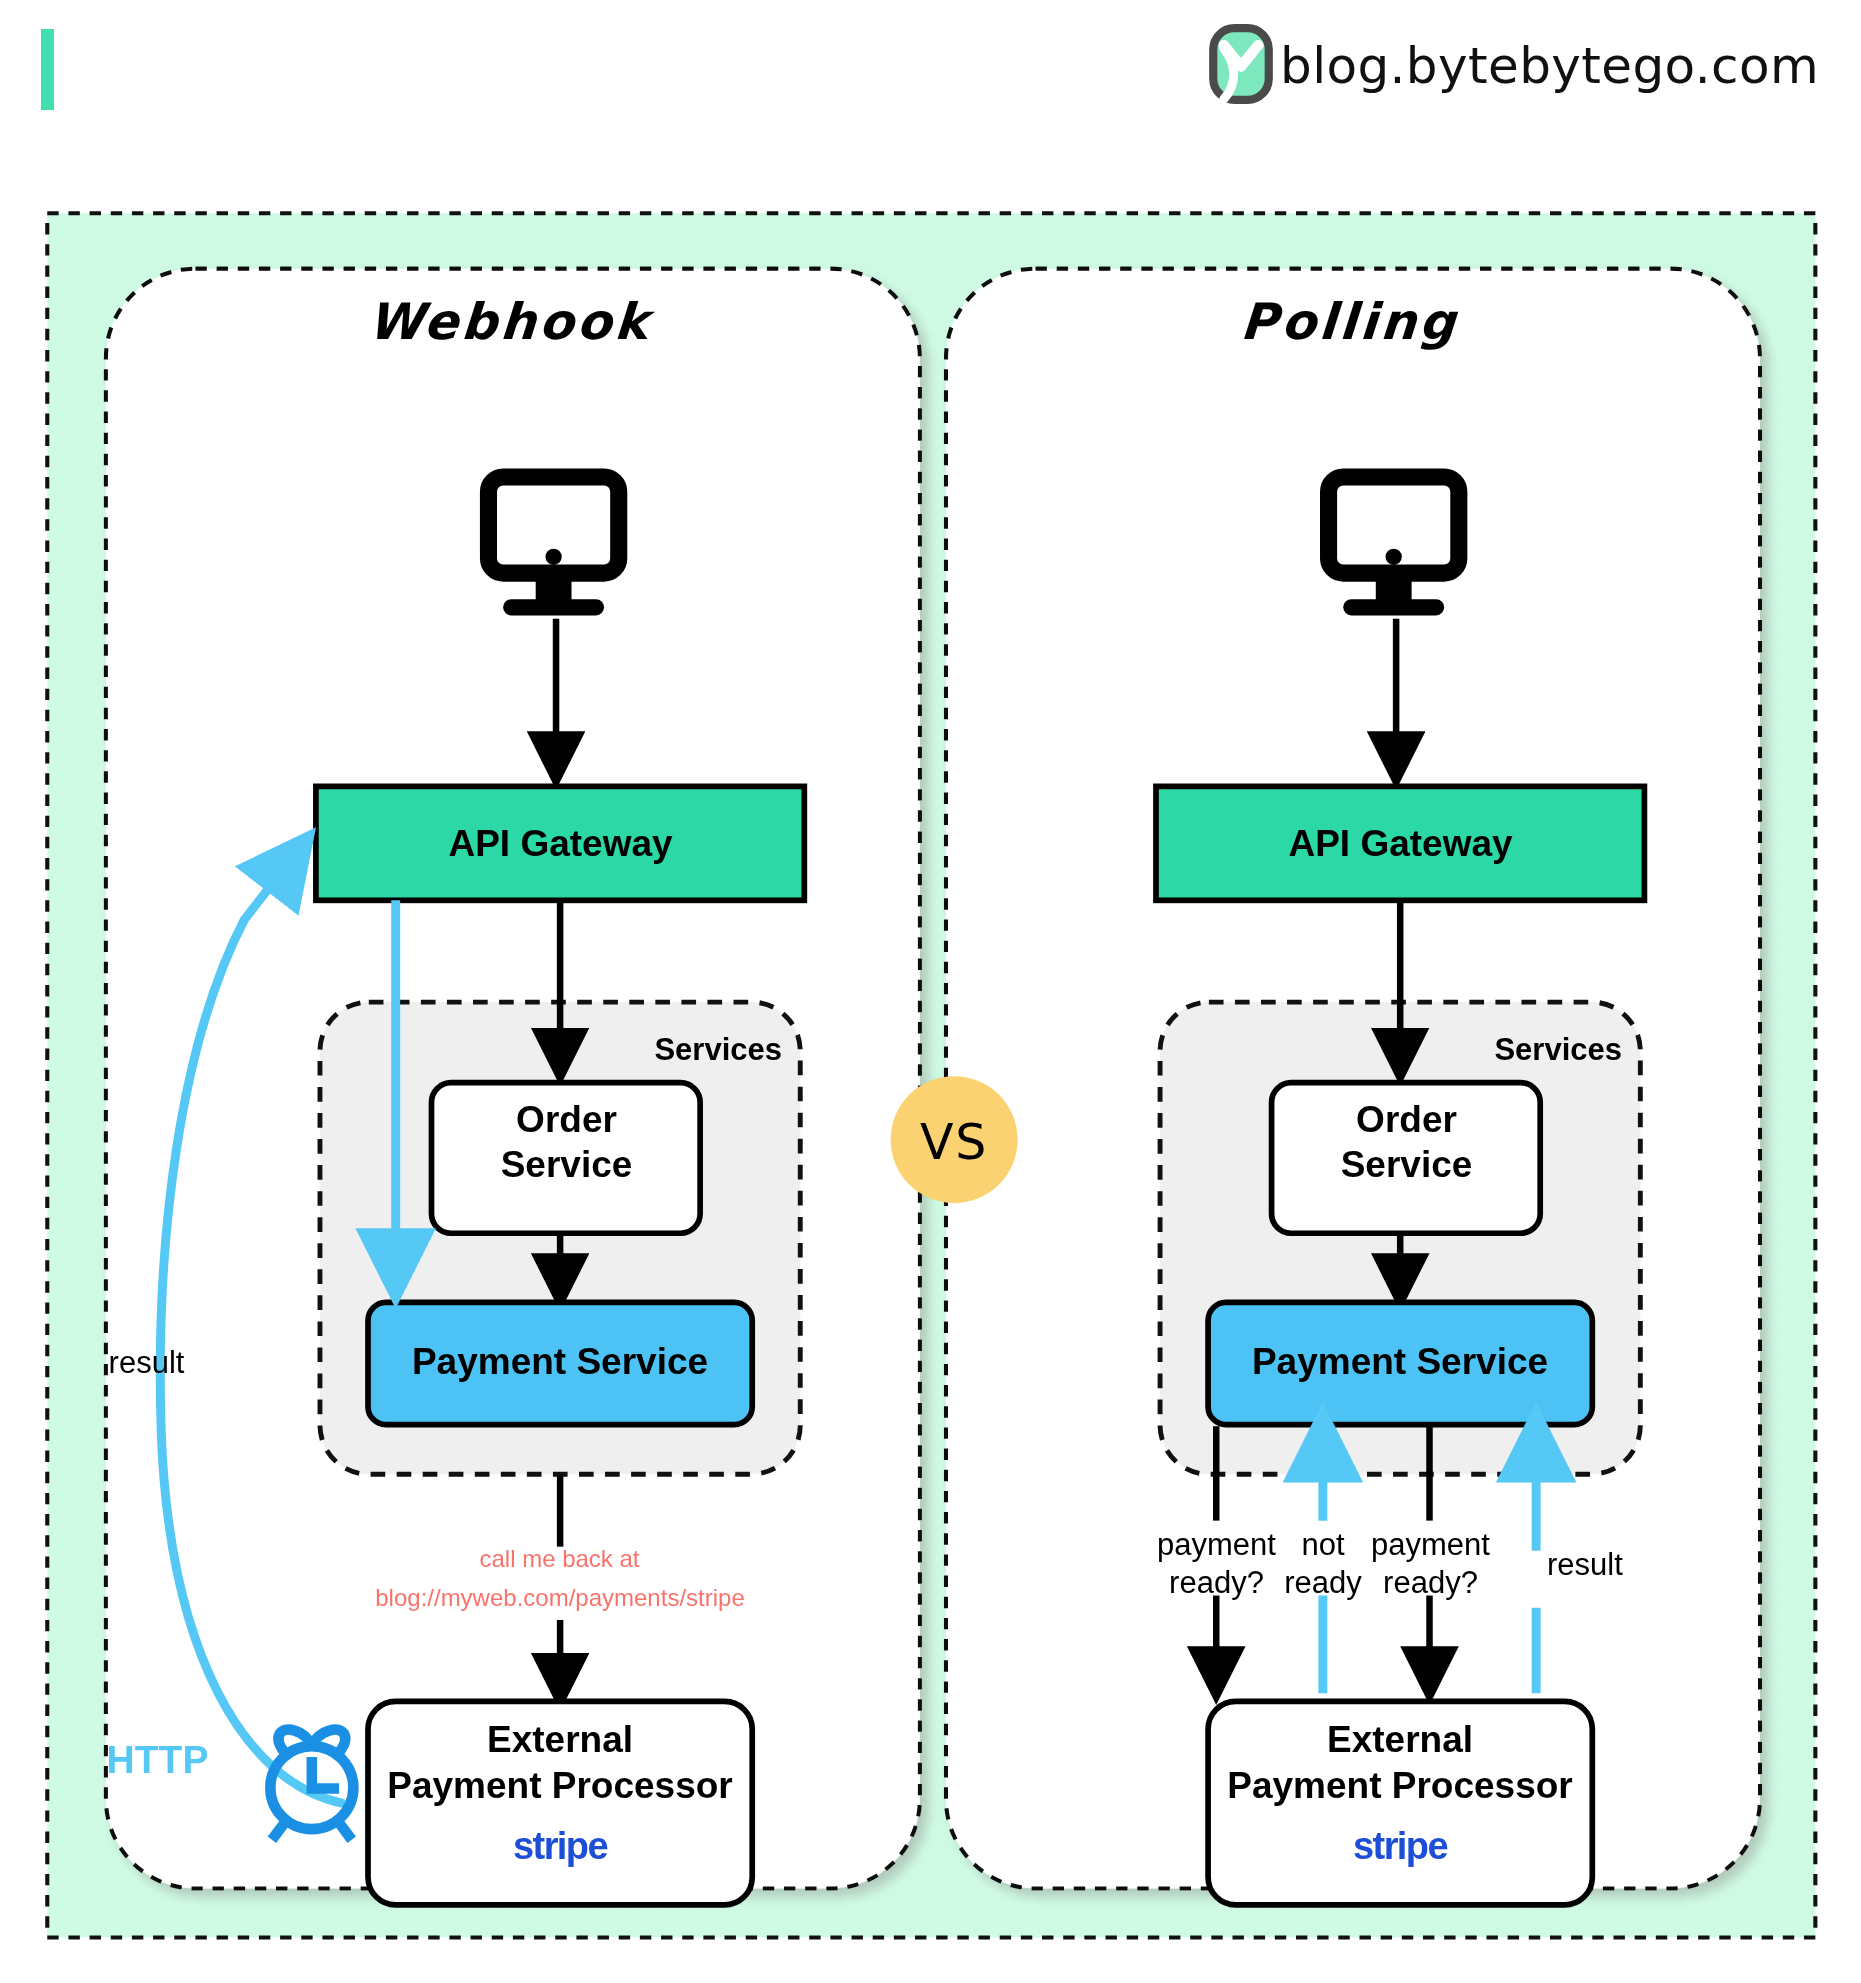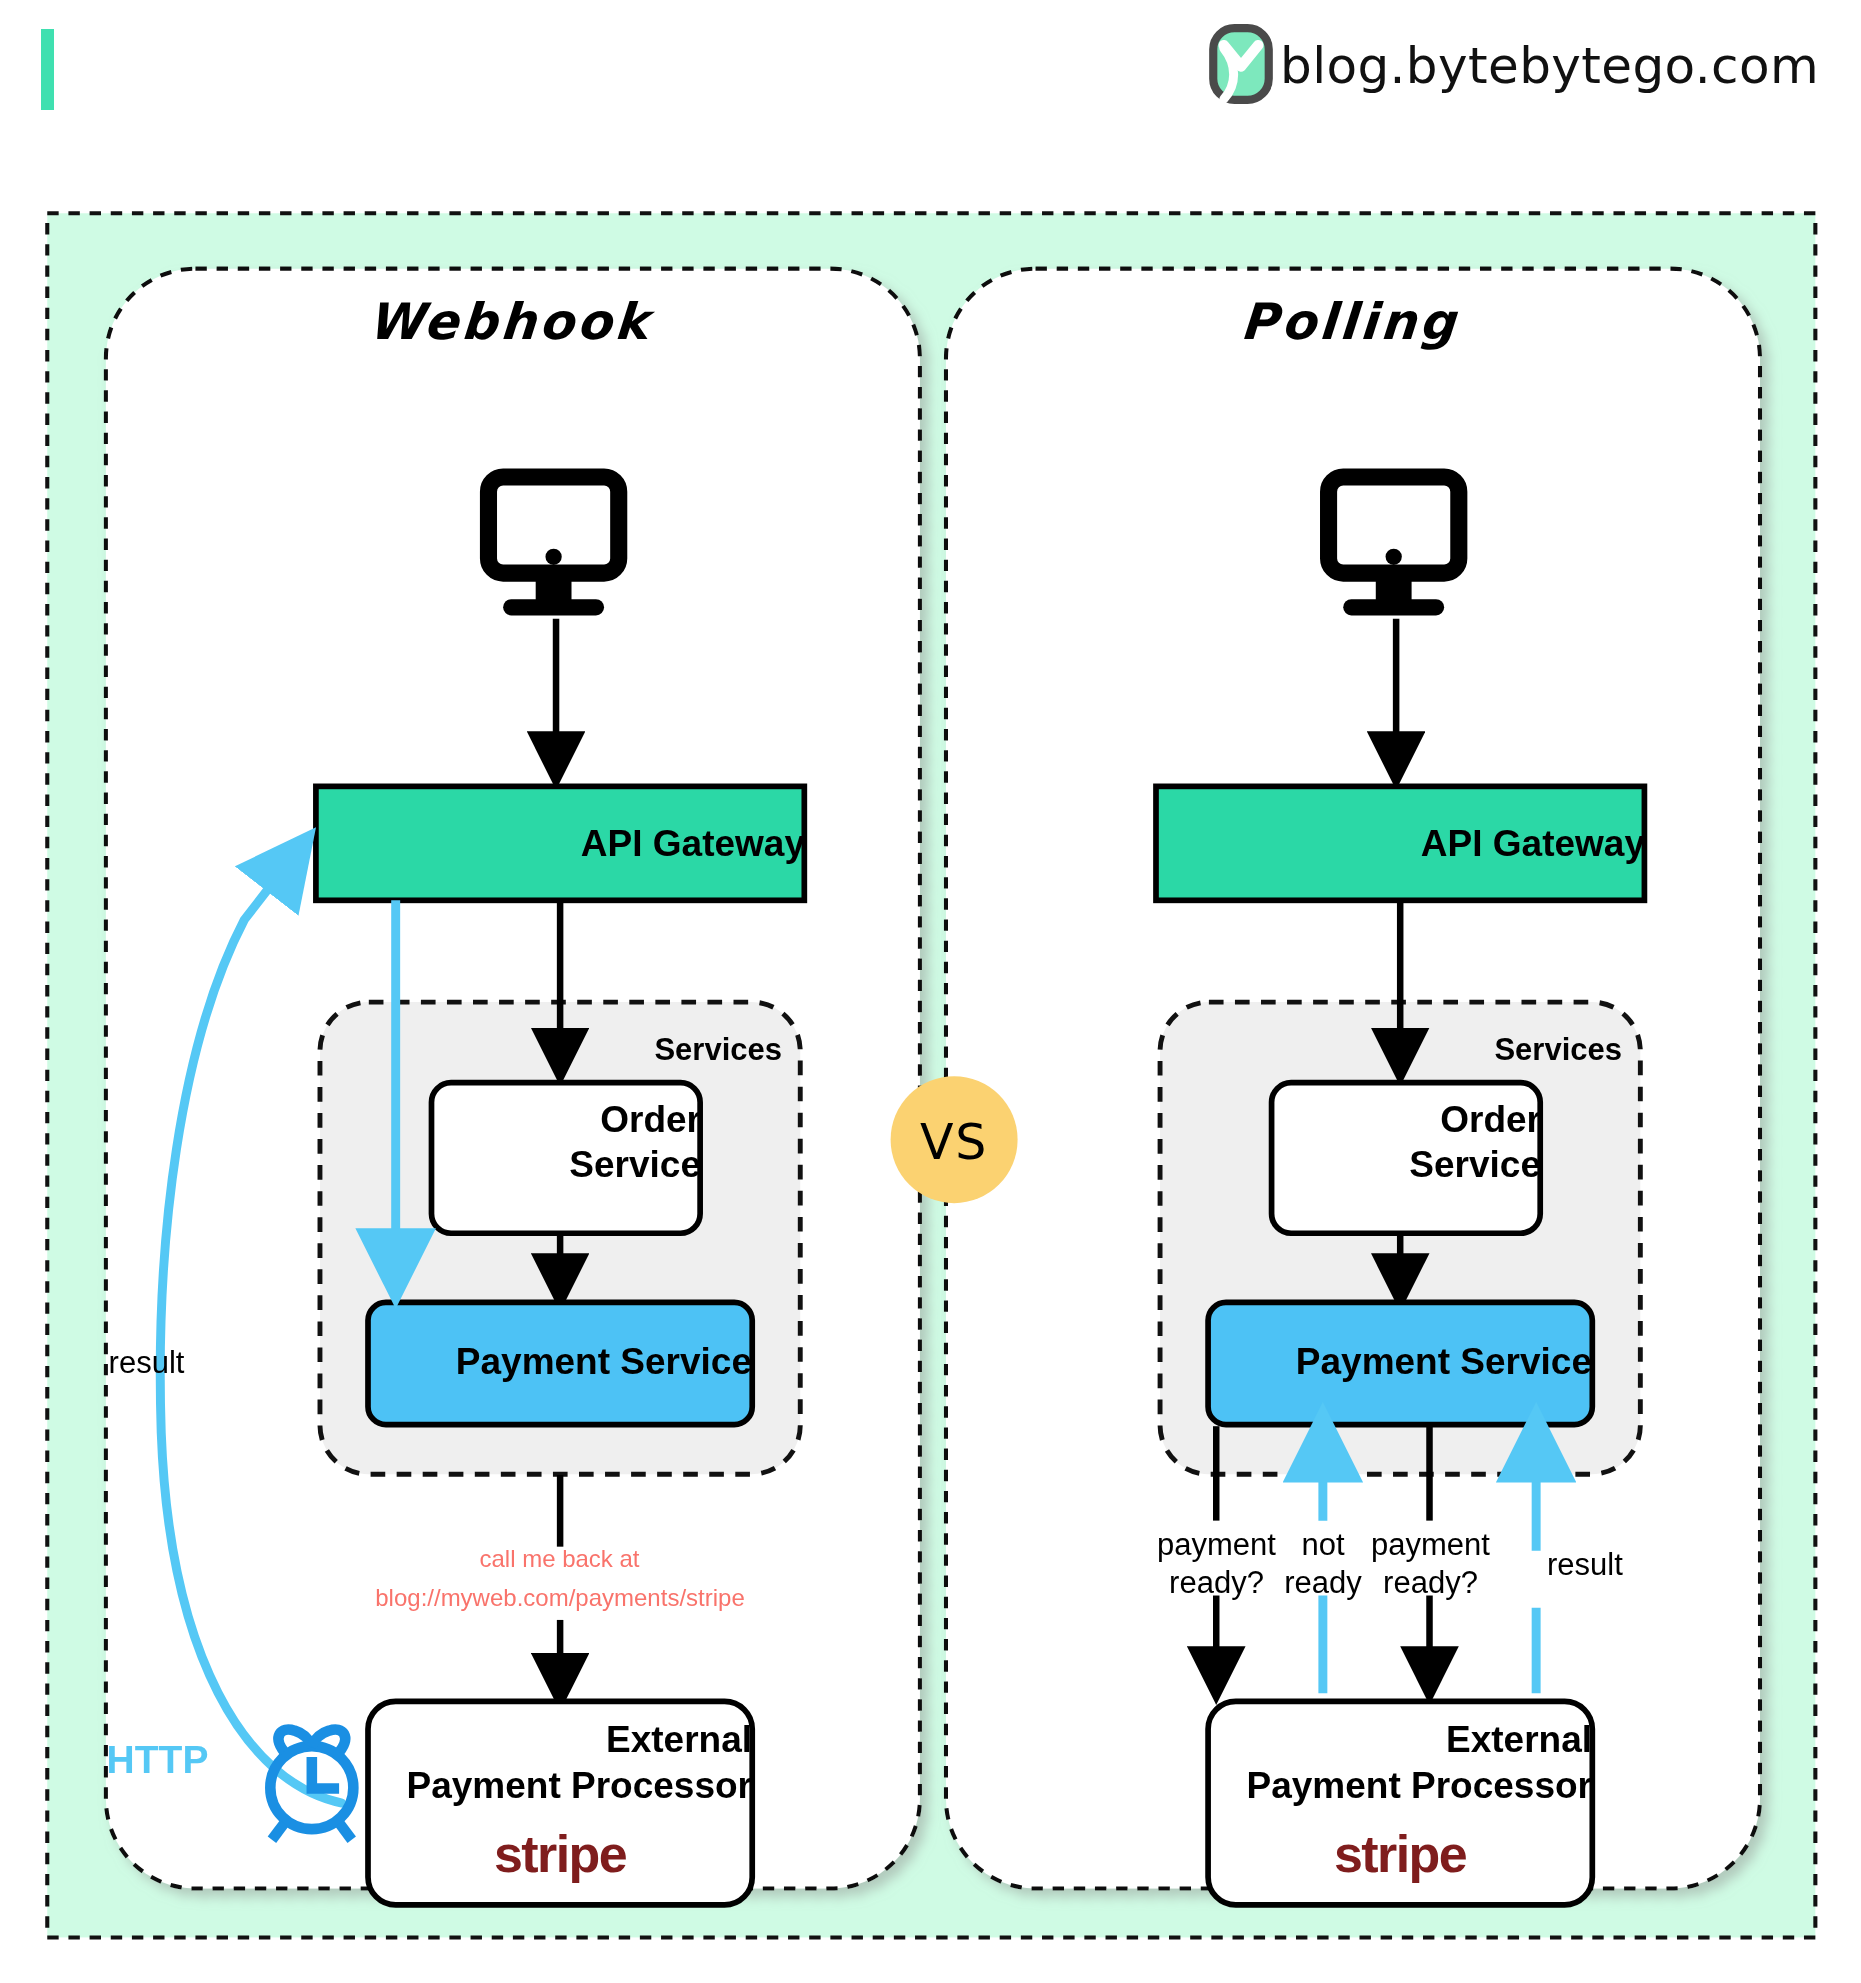--- a/index.html
+++ b/index.html
@@ -70,21 +70,20 @@
   .lbl {
     position: absolute;
     color: #000;
     text-align: center;
     line-height: 1.18;
     white-space: pre;
   }
   .box-label {
     font-weight: bold;
     font-size: 37px;
-    text-align: right;
   }
   .panel-title {
     font-family: "DejaVu Sans", sans-serif;
     font-weight: bold;
     font-style: italic;
     font-size: 50px;
     letter-spacing: 3.3px;
     transform: skewX(-7deg);
   }
   .services-label {
@@ -105,23 +104,23 @@
     font-weight: bold;
     font-size: 39px;
   }
   .vs-label {
     font-family: "DejaVu Sans", sans-serif;
     font-size: 49px;
     font-weight: normal;
     letter-spacing: 1.6px;
   }
   .stripe-label {
-    color: #7f1d1d;
-    font-weight: bold;
-    font-size: 52px;
+    color: #1d4ed8;
+    font-weight: bold;
+    font-size: 38px;
     letter-spacing: -1.6px;
   }
 </style>
 </head>
 <body>
 
 <div id="header">
   <div id="title-accent"></div>
   <div id="brand">
     <span>

